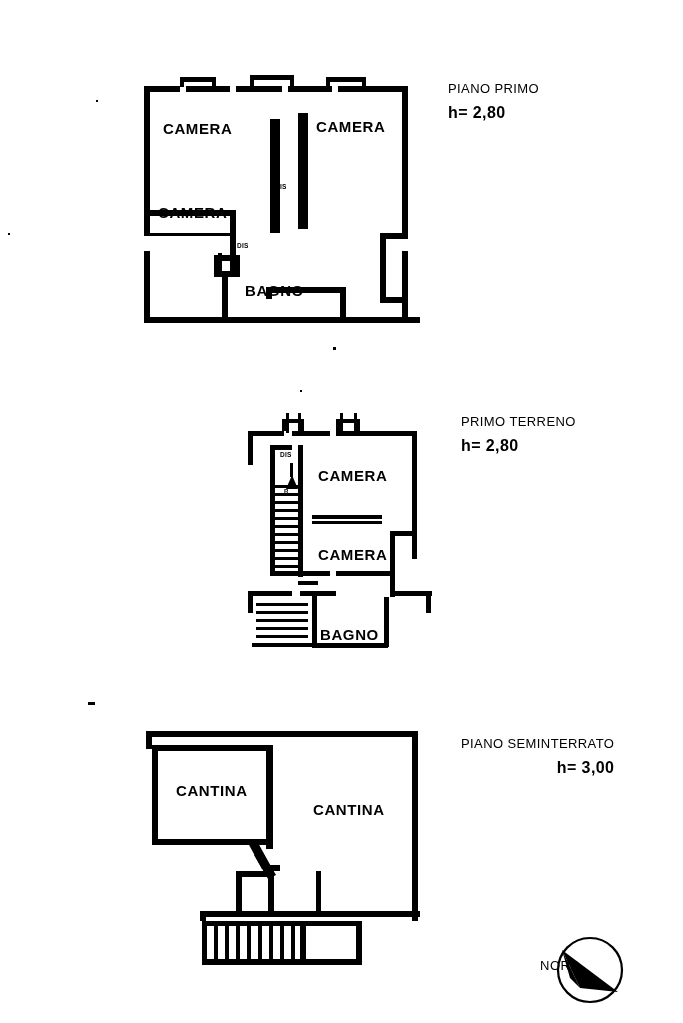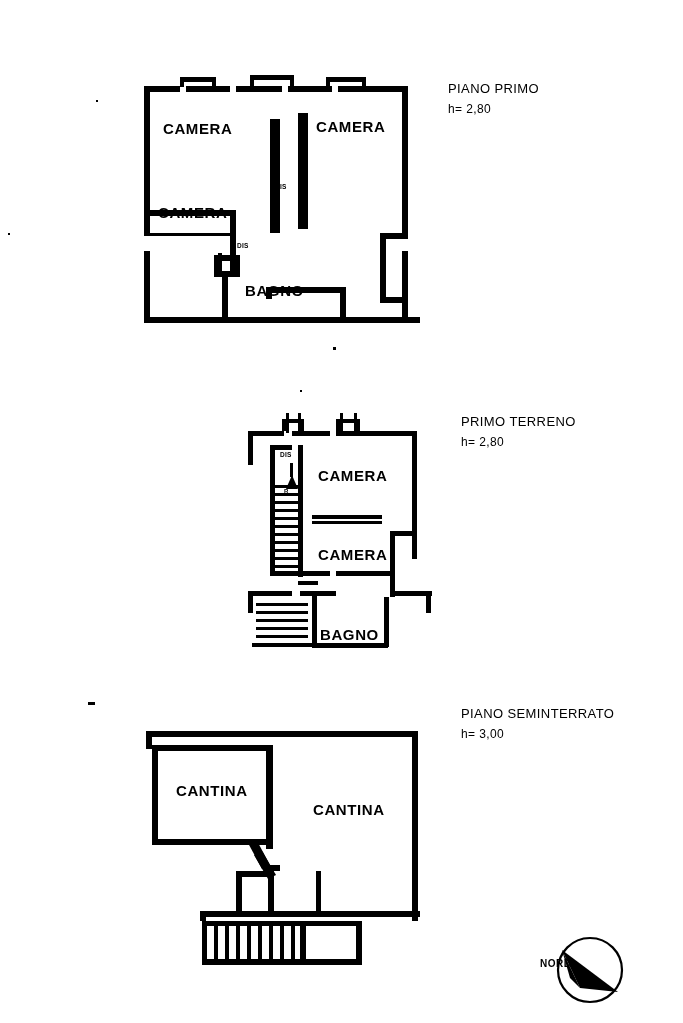--- a/index.html
+++ b/index.html
@@ -31,22 +31,22 @@
     letter-spacing: 0.4px;
     line-height: 1.45;
   }
   .label-title {
     font-size: 13px;
     font-weight: normal;
     display: block;
     white-space: nowrap;
   }
   .label-height {
-    font-size: 12px;
-    font-weight: normal;
+    font-size: 16px;
+    font-weight: bold;
     display: block;
     white-space: nowrap;
     margin-top: 2px;
   }
   .room-label {
     position: absolute;
     font-size: 15px;
     font-weight: bold;
     letter-spacing: 0.6px;
     white-space: nowrap;
@@ -57,22 +57,22 @@
   }
   .room-label.tiny {
     font-size: 6px;
     letter-spacing: 0.2px;
   }
   .compass {
     position: absolute;
   }
   .compass-label {
     position: absolute;
-    font-size: 10px;
-    font-weight: bold;
+    font-size: 13px;
+    font-weight: normal;
     letter-spacing: 0.5px;
     padding-left: 30px;
   }
   .speck {
     position: absolute;
     background: #000;
   }
   svg { display: block; }
 </style>
 </head>
@@ -279,21 +279,21 @@
         <rect x="160" y="206" width="6" height="44"></rect>
         <rect x="62" y="244" width="160" height="6"></rect>
         <rect x="166" y="206" width="56" height="5"></rect>
         <rect x="216" y="206" width="6" height="44"></rect>
       </g>
     </svg>
     <span class="room-label" style="left:36px; top:67px;">CANTINA</span>
     <span class="room-label" style="left:173px; top:86px;">CANTINA</span>
   </div>
 
-  <div class="label-block" style="left:461px; top:705px;">
+  <div class="label-block" style="left:461px; top:735px;text-align:right;">
     <span class="label-title">PIANO SEMINTERRATO</span>
     <span class="label-height">h= 3,00</span>
   </div>
 
   <div class="compass" style="left:540px; top:930px; width:120px; height:80px;">
     <svg width="120" height="80" viewBox="0 0 120 80">
       <circle cx="50" cy="40" r="32" fill="none" stroke="#000" stroke-width="2.2"></circle>
       <polygon points="22,20 78,62 40,58" fill="#000"></polygon>
       <polygon points="22,20 40,58 30,48" fill="#000"></polygon>
     </svg>

